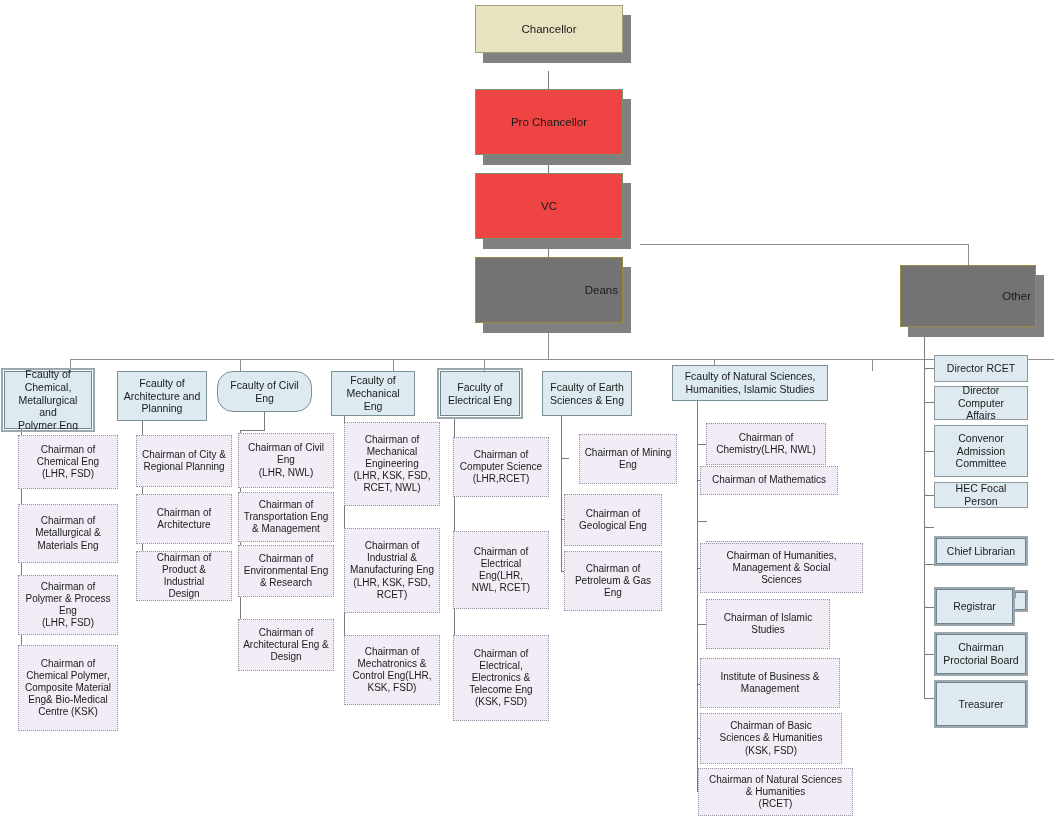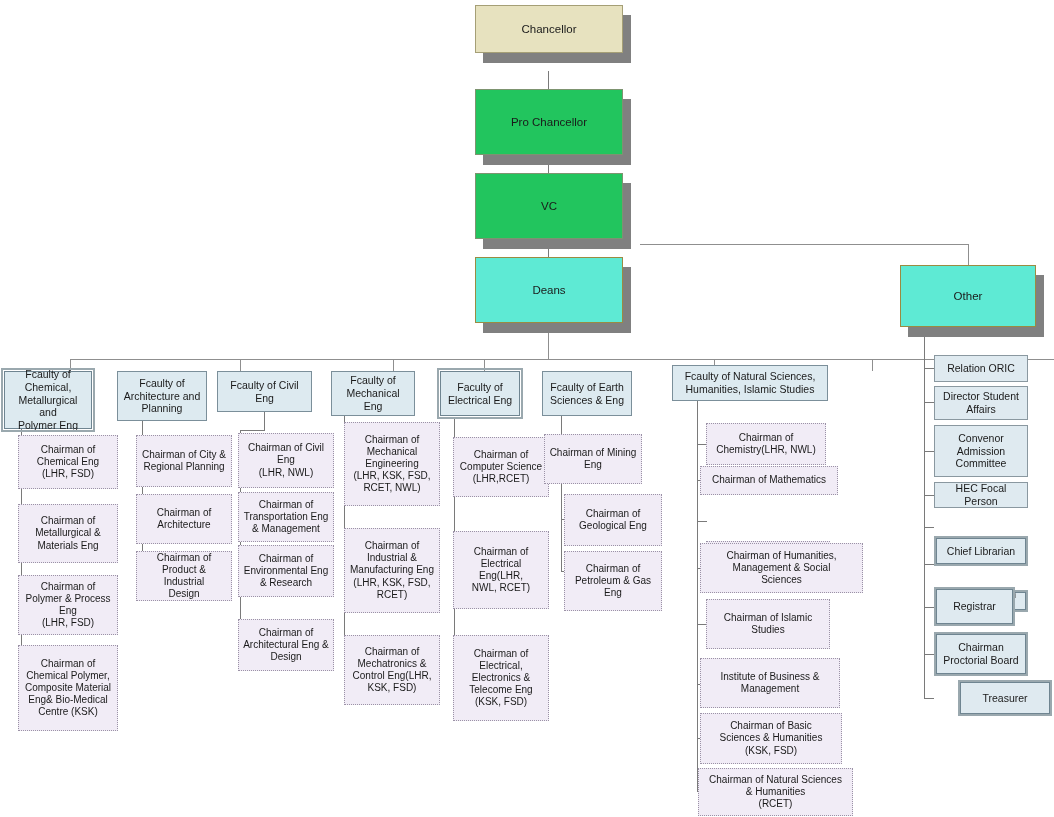--- a/index.html
+++ b/index.html
@@ -27,22 +27,22 @@
   .node span{display:block;white-space:pre-line;}
 
   
   .exec{
     border:1px solid #8a8a6a;
     font-size:11.5px;
     box-shadow:8px 10px 0 0 #808080;
     z-index:3;
   }
   .exec.cream{background:#e7e2bf;border-color:#a59f76;}
-  .exec.green{background:#22c55e;border-color:#7d9470;}
-  .exec.gold {background:#5eead4;border-color:#9a8b42;}
+  .exec.green{background:#ef4444;border-color:#7d9470;}
+  .exec.gold {background:#737373;border-color:#9a8b42;justify-content:flex-end;}
 
   
   .fac{
     background:#ddeaf0;
     border:1px solid #7b8f9a;
     font-size:10.5px;
     z-index:3;
   }
   .fac.sel{
     border:1px solid #6f8591;
@@ -168,21 +168,21 @@
   <div class="node chair" style="left:136px;top:494px;width:96px;height:50px;">
     <span>Chairman of
 Architecture</span>
   </div>
   <div class="node chair" style="left:136px;top:551px;width:96px;height:50px;">
     <span>Chairman of
 Product &amp; Industrial
 Design</span>
   </div>
 
-  <div class="node fac" style="left:217px;top:371px;width:95px;height:41px;">
+  <div class="node fac" style="left:217px;top:371px;width:95px;height:41px;border-radius:16px;">
     <span>Fcaulty of Civil Eng</span>
   </div>
   <div class="conn" style="left:264px;top:412px;width:1px;height:18px;"></div>
   <div class="conn" style="left:240px;top:430px;width:25px;height:1px;"></div>
   <div class="conn" style="left:240px;top:430px;width:1px;height:216px;"></div>
   <div class="conn" style="left:240px;top:568px;width:10px;height:1px;"></div>
   <div class="conn" style="left:240px;top:645px;width:10px;height:1px;"></div>
 
   <div class="node chair" style="left:238px;top:433px;width:96px;height:55px;">
     <span>Chairman of Civil
@@ -264,21 +264,21 @@
 
   <div class="node fac" style="left:542px;top:371px;width:90px;height:45px;">
     <span>Fcaulty of Earth
 Sciences &amp; Eng</span>
   </div>
   <div class="conn" style="left:561px;top:416px;width:1px;height:155px;"></div>
   <div class="conn" style="left:561px;top:458px;width:8px;height:1px;"></div>
   <div class="conn" style="left:561px;top:519px;width:8px;height:1px;"></div>
   <div class="conn" style="left:561px;top:571px;width:8px;height:1px;"></div>
 
-  <div class="node chair" style="left:544px;top:434px;width:98px;height:50px;">
+  <div class="node chair" style="left:579px;top:434px;width:98px;height:50px;">
     <span>Chairman of Mining
 Eng</span>
   </div>
   <div class="node chair" style="left:564px;top:494px;width:98px;height:52px;">
     <span>Chairman of
 Geological Eng</span>
   </div>
   <div class="node chair" style="left:564px;top:551px;width:98px;height:60px;">
     <span>Chairman of
 Petroleum &amp; Gas
@@ -340,24 +340,24 @@
   <div class="conn" style="left:924px;top:402px;width:10px;height:1px;"></div>
   <div class="conn" style="left:924px;top:451px;width:10px;height:1px;"></div>
   <div class="conn" style="left:924px;top:495px;width:10px;height:1px;"></div>
   <div class="conn" style="left:924px;top:527px;width:10px;height:1px;"></div>
   <div class="conn" style="left:924px;top:564px;width:10px;height:1px;"></div>
   <div class="conn" style="left:924px;top:607px;width:10px;height:1px;"></div>
   <div class="conn" style="left:924px;top:654px;width:10px;height:1px;"></div>
   <div class="conn" style="left:924px;top:698px;width:10px;height:1px;"></div>
 
   <div class="node oth" style="left:934px;top:355px;width:94px;height:27px;">
-    <span>Relation ORIC</span>
+    <span>Director RCET</span>
   </div>
   <div class="node oth" style="left:934px;top:386px;width:94px;height:34px;">
-    <span>Director Student
+    <span>Director Computer
 Affairs</span>
   </div>
   <div class="node oth" style="left:934px;top:425px;width:94px;height:52px;">
     <span>Convenor
 Admission
 Committee</span>
   </div>
   <div class="node oth" style="left:934px;top:482px;width:94px;height:26px;">
     <span>HEC Focal Person</span>
   </div>
@@ -368,17 +368,17 @@
     <span>Public Relation
 Officers</span>
   </div>
   <div class="node oth sel" style="left:936px;top:589px;width:77px;height:35px;">
     <span>Registrar</span>
   </div>
   <div class="node oth sel" style="left:936px;top:634px;width:90px;height:40px;">
     <span>Chairman
 Proctorial Board</span>
   </div>
-  <div class="node oth sel" style="left:936px;top:682px;width:90px;height:32px;margin-left:24px;">
+  <div class="node oth sel" style="left:936px;top:682px;width:90px;height:44px;">
     <span>Treasurer</span>
   </div>
 
 </div>
 
 </body></html>

